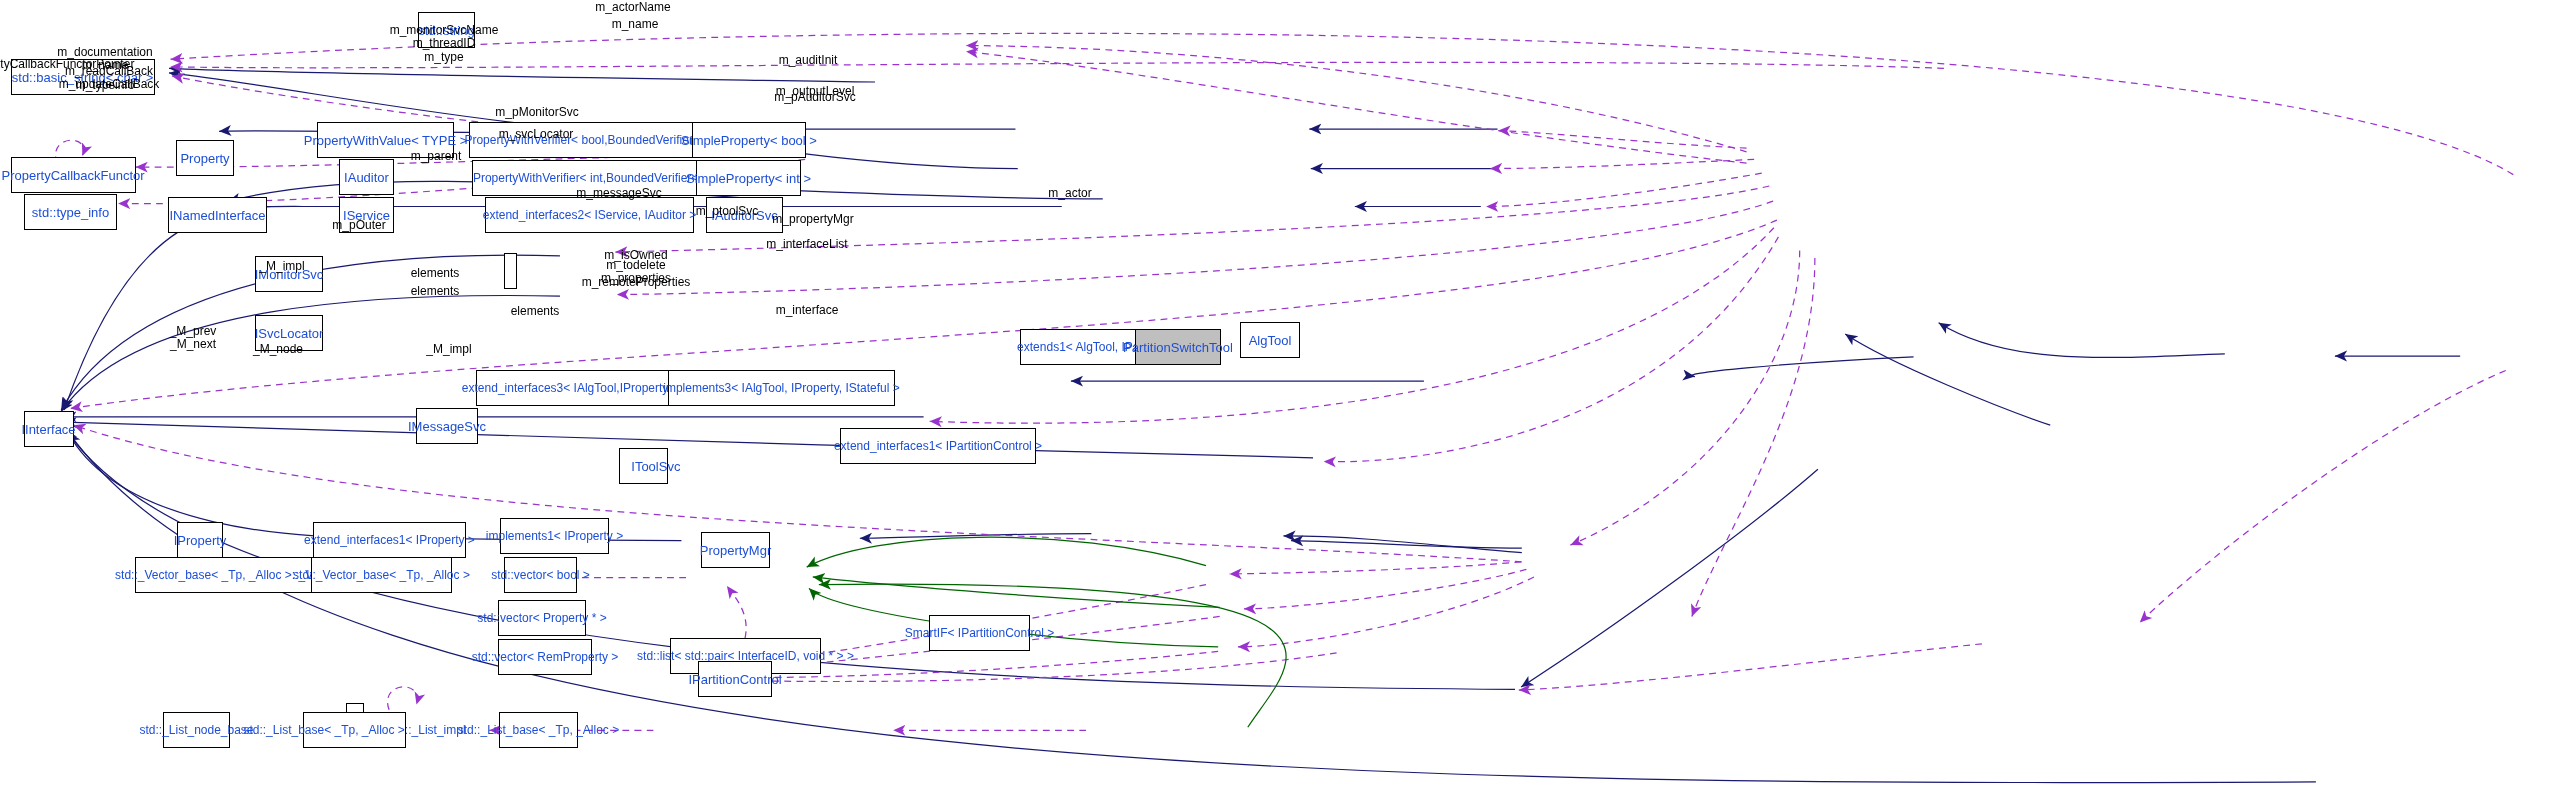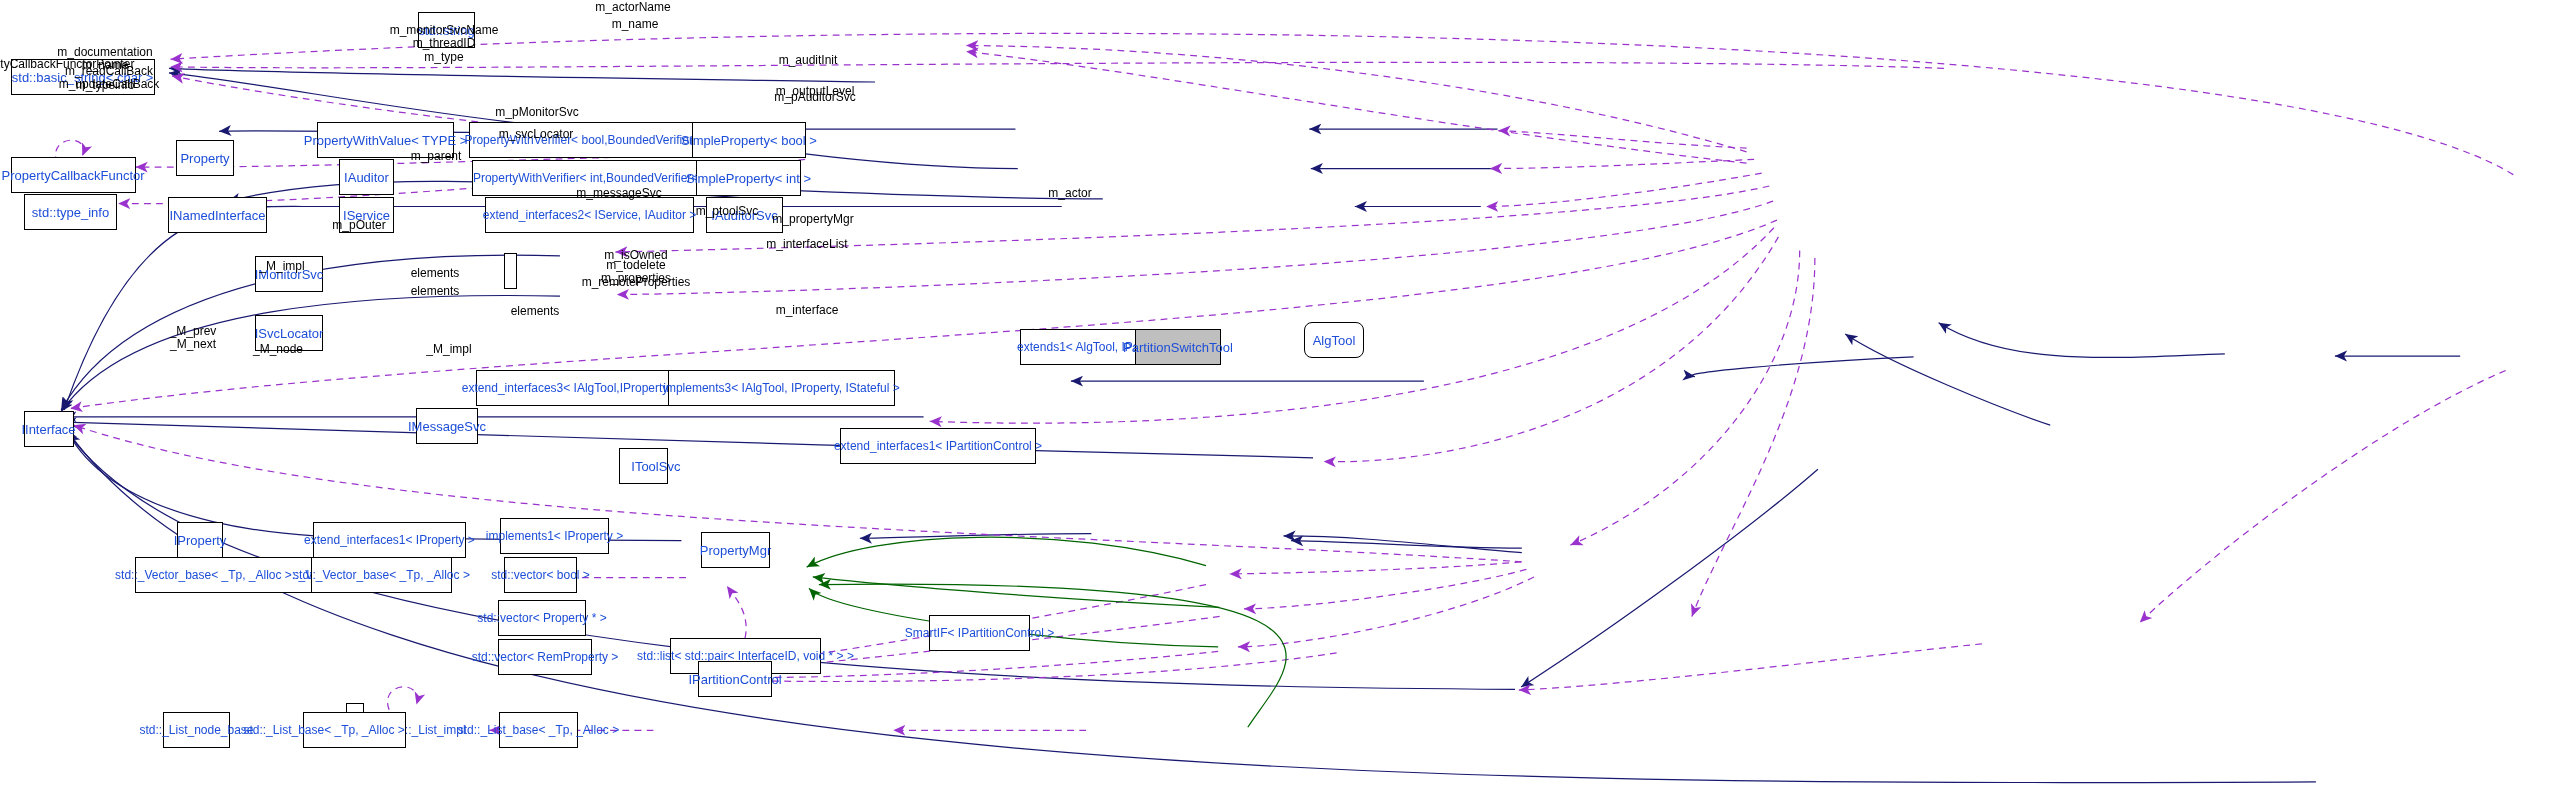--- a/index.html
+++ b/index.html
@@ -215,21 +215,21 @@
   <div class="node" style="left:339px; top:197px; width:55px;">IService</div>
   <div class="node" style="left:418px; top:12px;  width:57px;">std::string</div>
   <div class="node tiny" style="left:469px; top:122px; width:273px;">PropertyWithVerifier&lt; bool,BoundedVerifier&lt; bool &gt; &gt;</div>
   <div class="node tiny" style="left:472px; top:160px; width:264px;">PropertyWithVerifier&lt; int,BoundedVerifier&lt; int &gt; &gt;</div>
   <div class="node tiny" style="left:485px; top:197px; width:209px;">extend_interfaces2&lt; IService, IAuditor &gt;</div>
   <div class="node" style="left:692px; top:122px; width:114px;">SimpleProperty&lt; bool &gt;</div>
   <div class="node" style="left:696px; top:160px; width:105px;">SimpleProperty&lt; int &gt;</div>
   <div class="node" style="left:706px; top:197px; width:77px;">IAuditorSvc</div>
   <div class="node" style="left:255px; top:256px; width:68px;">IMonitorSvc</div>
   <div class="node" style="left:255px; top:297px; width:68px;margin-top:18px;">ISvcLocator</div>
-  <div class="node" style="left:1304px;top:322px; width:60px;border-radius:8px;">AlgTool</div>
+  <div class="node" style="left:1240px;top:322px; width:60px;">AlgTool</div>
   <div class="node" style="left:23.5px;  top:411px; width:50px;">IInterface</div>
   <div class="node tiny" style="left:476px; top:370px; width:235px;">extend_interfaces3&lt; IAlgTool,IProperty,IStateful &gt;</div>
   <div class="node tiny" style="left:668px; top:370px; width:227px;">implements3&lt; IAlgTool, IProperty, IStateful &gt;</div>
   <div class="node tiny" style="left:1020px;top:329px; width:195px;">extends1&lt; AlgTool, IPartitionControl &gt;</div>
   <div class="node highlight" style="left:1135px;top:329px; width:86px;">PartitionSwitchTool</div>
   <div class="node" style="left:416px; top:408px; width:62px;text-align:right;">IMessageSvc</div>
   <div class="node" style="left:619px; top:448px; width:49px;padding-left:30px;">IToolSvc</div>
   <div class="node tiny" style="left:828px;top:428px; width:196px;margin-left:12px;">extend_interfaces1&lt; IPartitionControl &gt;</div>
   <div class="node" style="left:177px; top:522px; width:46px;">IProperty</div>
   <div class="node tiny" style="left:313px; top:522px; width:153px;">extend_interfaces1&lt; IProperty &gt;</div>

